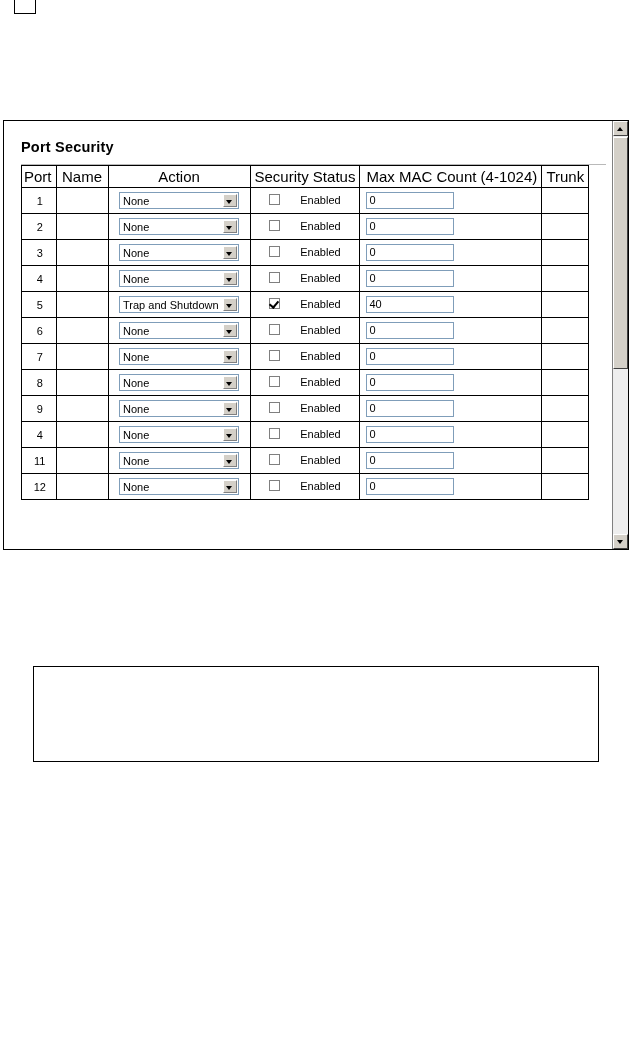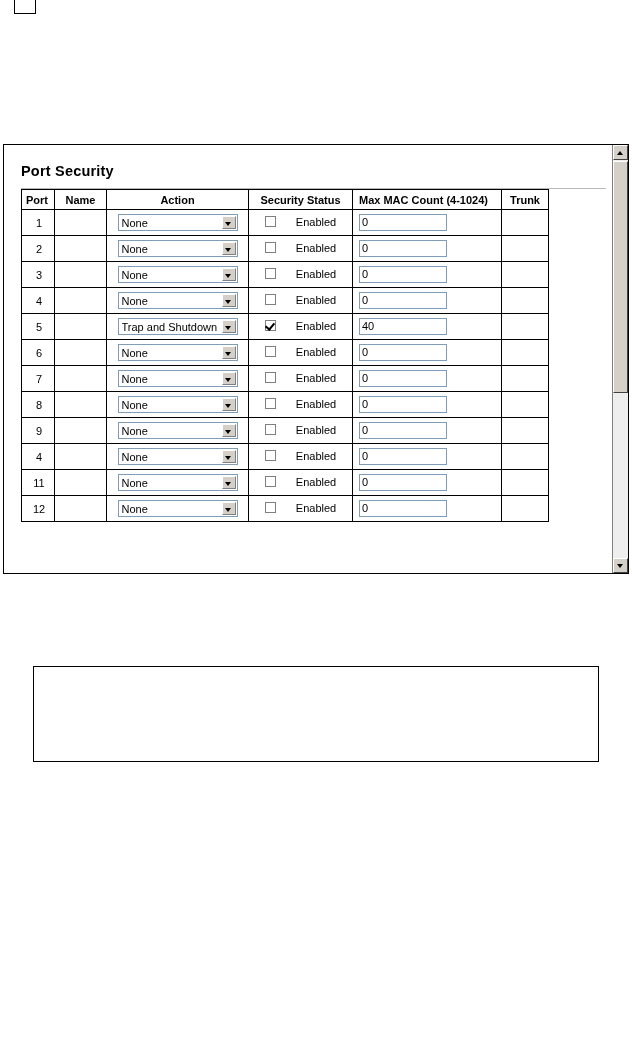--- a/index.html
+++ b/index.html
@@ -25,21 +25,21 @@
     border-left: 1px solid #000;
     border-right: 1px solid #000;
     border-bottom: 1px solid #000;
     box-sizing: border-box;
   }
 
   
   .pane {
     position: absolute;
     left: 3px;
-    top: 144px;
+    top: 120px;
     width: 626px;
     height: 430px;
     border: 1px solid #000000;
     box-sizing: border-box;
     background: #ffffff;
   }
   .pane-inner {
     position: absolute;
     left: 0;
     top: 0;
@@ -136,22 +136,22 @@
 
   
   table.cfg {
     border-collapse: collapse;
     font-size: 11px;
     color: #000;
   }
   table.cfg th {
     border: 1px solid #000000;
     background: #ffffff;
-    font-size: 11px;
-    font-weight: bold;
+    font-size: 15px;
+    font-weight: normal;
     padding: 2px 4px;
     white-space: nowrap;
     height: 15px;
   }
   table.cfg td {
     border: 1px solid #000000;
     padding: 0;
     height: 25px;
     vertical-align: middle;
     background: #ffffff;

